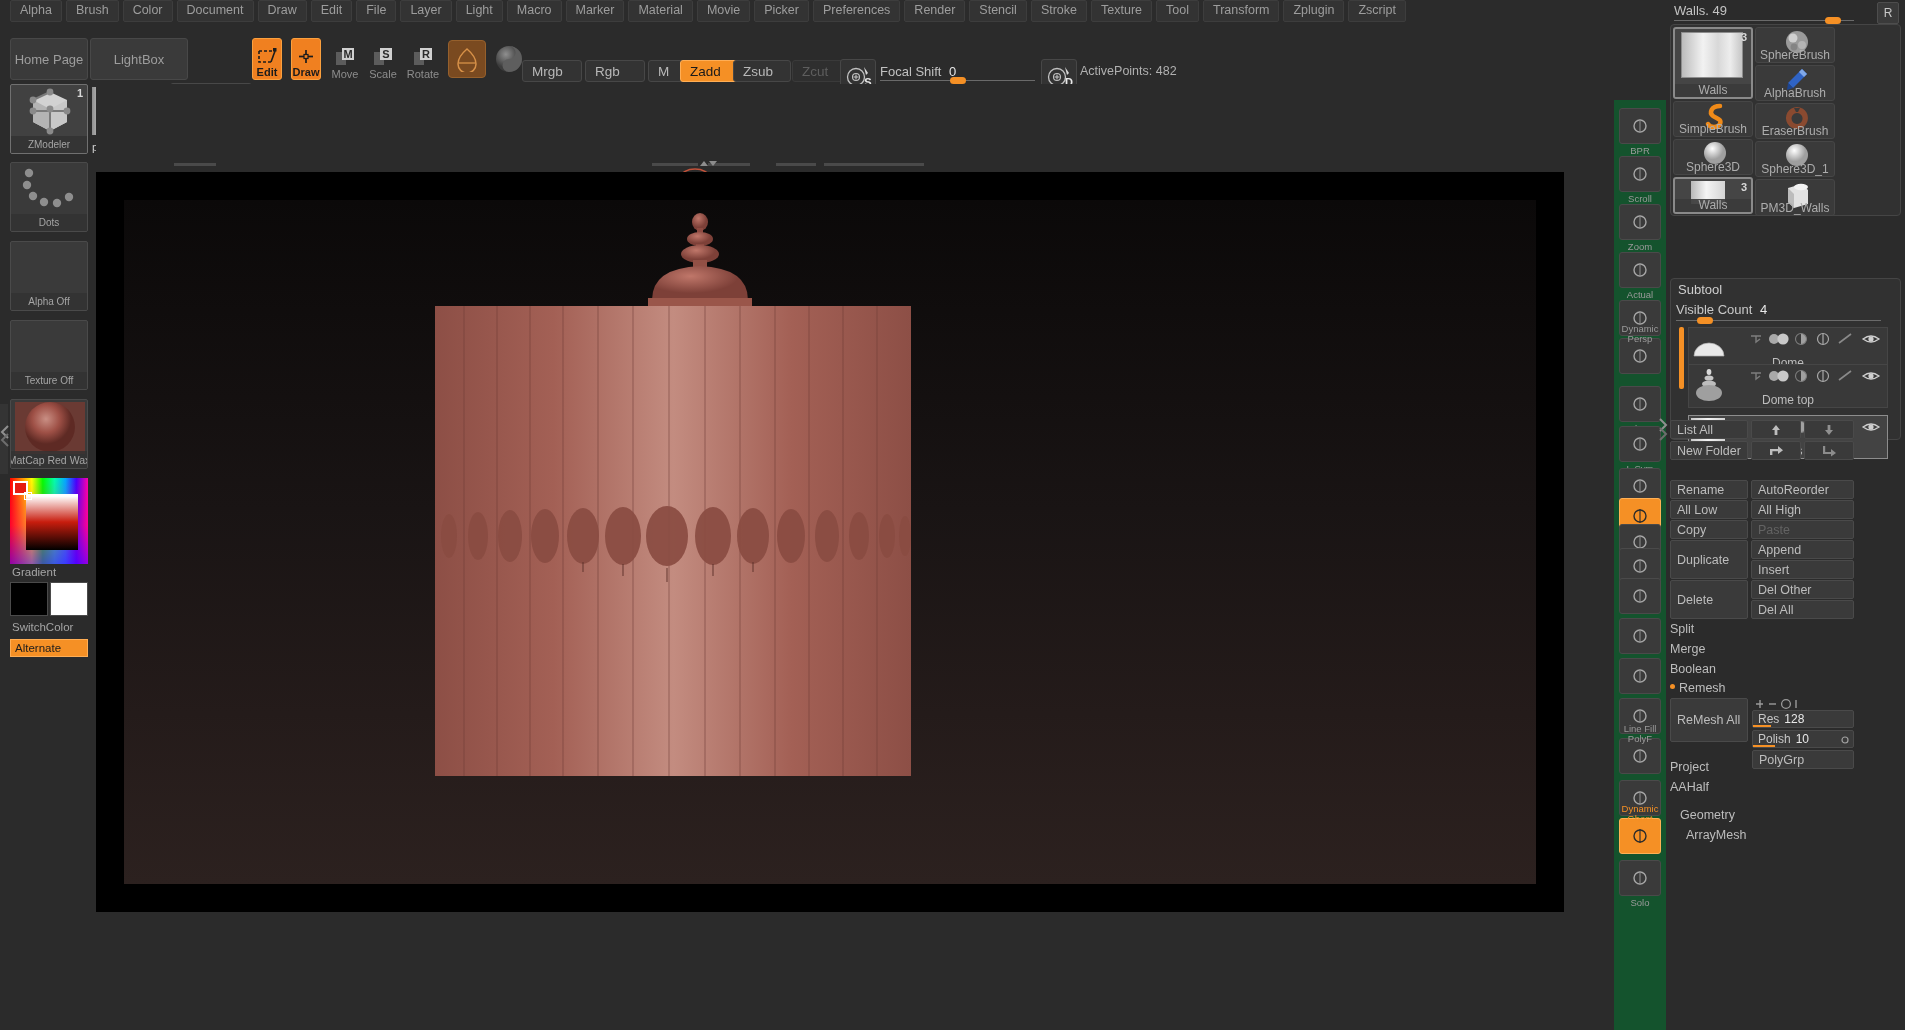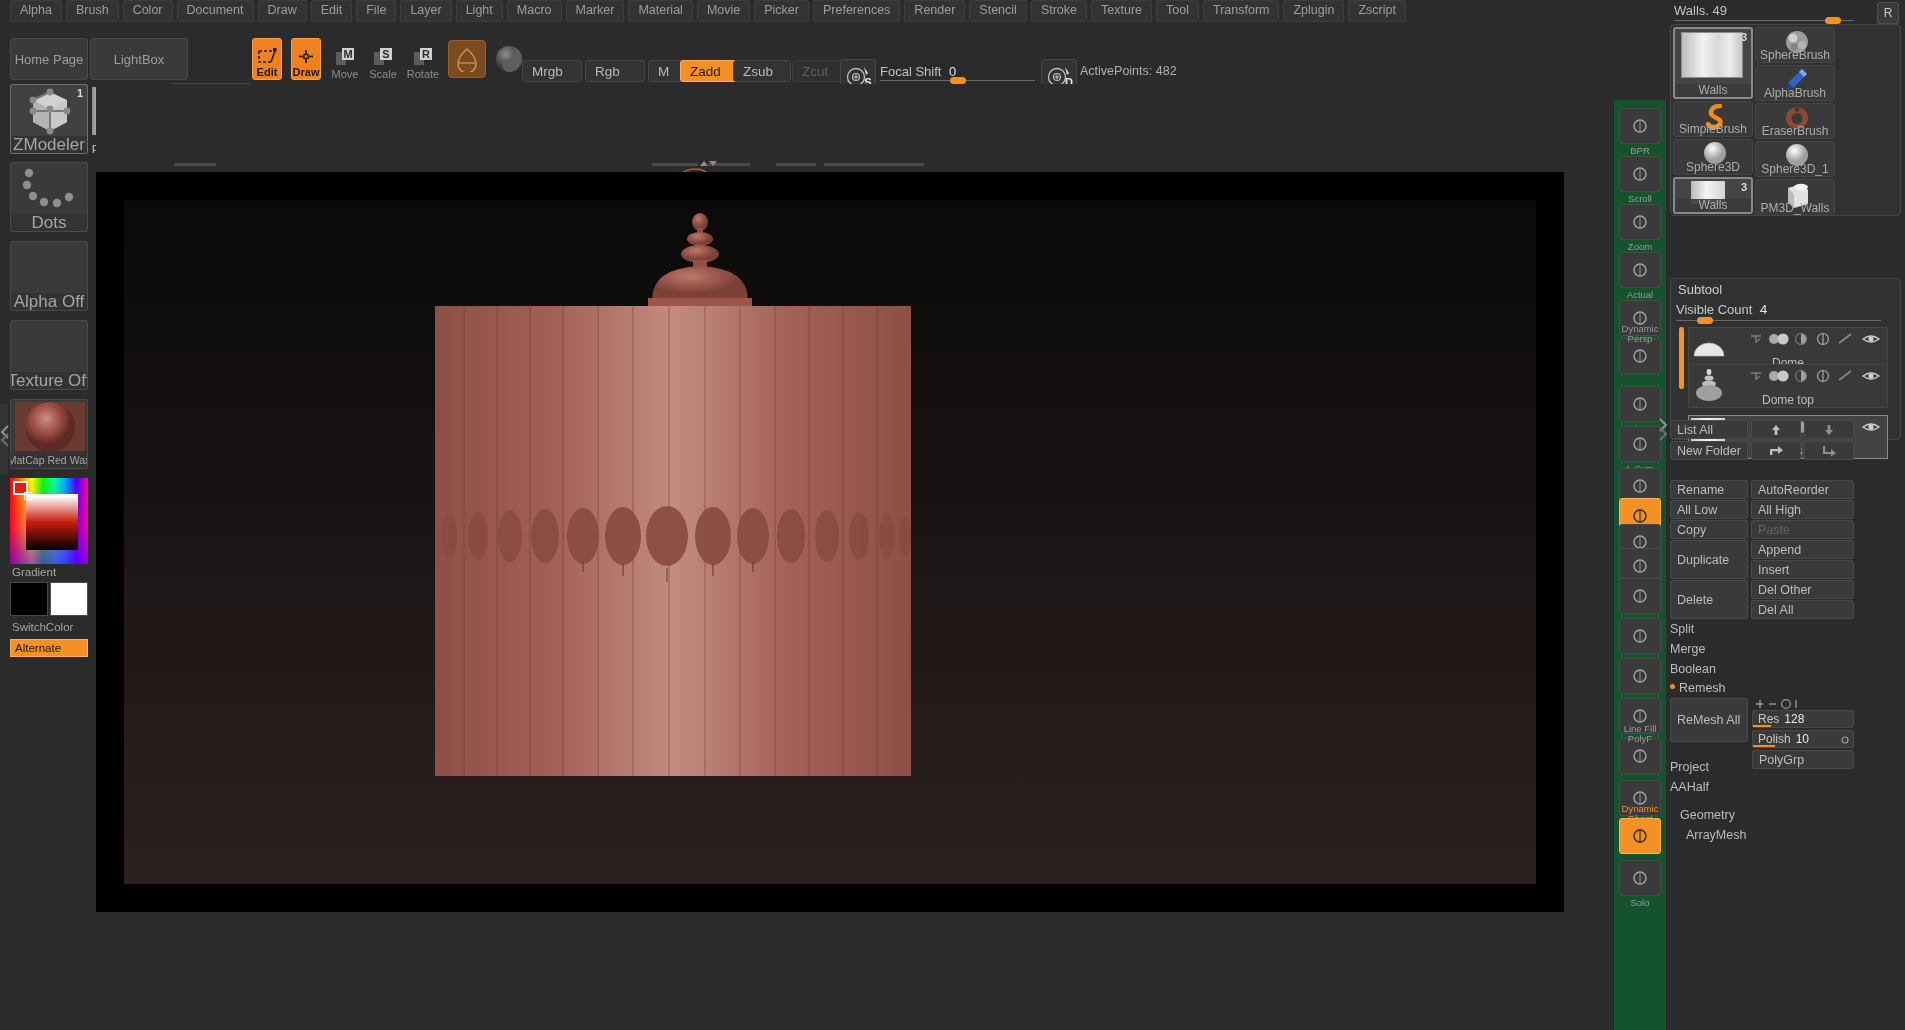--- a/index.html
+++ b/index.html
@@ -66,21 +66,21 @@
     background: #2b2b2b;
   }
   .shelf-slot {
     position: absolute; left: 10px; width: 78px;
     background: #3a3a3a; border: 1px solid #4a4a4a; border-radius: 2px;
     overflow: hidden;
   }
   .shelf-slot.sel { border-color: #707070; background: #414141; }
   .shelf-label {
     position: absolute; bottom: 0; left: 0; right: 0; height: 17px;
-    background: rgba(50,50,50,0.82); color: #a5a5a5; font-size: 17px;
+    background: rgba(50,50,50,0.82); color: #a5a5a5; font-size: 10px;
     display: flex; align-items: center; justify-content: center; white-space: nowrap;
   }
   .slot-badge {
     position: absolute; top: 2px; right: 4px; color: #d8d8d8;
     font-size: 11px; font-weight: bold;
   }
 
   
   .canvas-area {
     position: absolute; left: 96px; top: 84px; width: 1518px; height: 946px;

